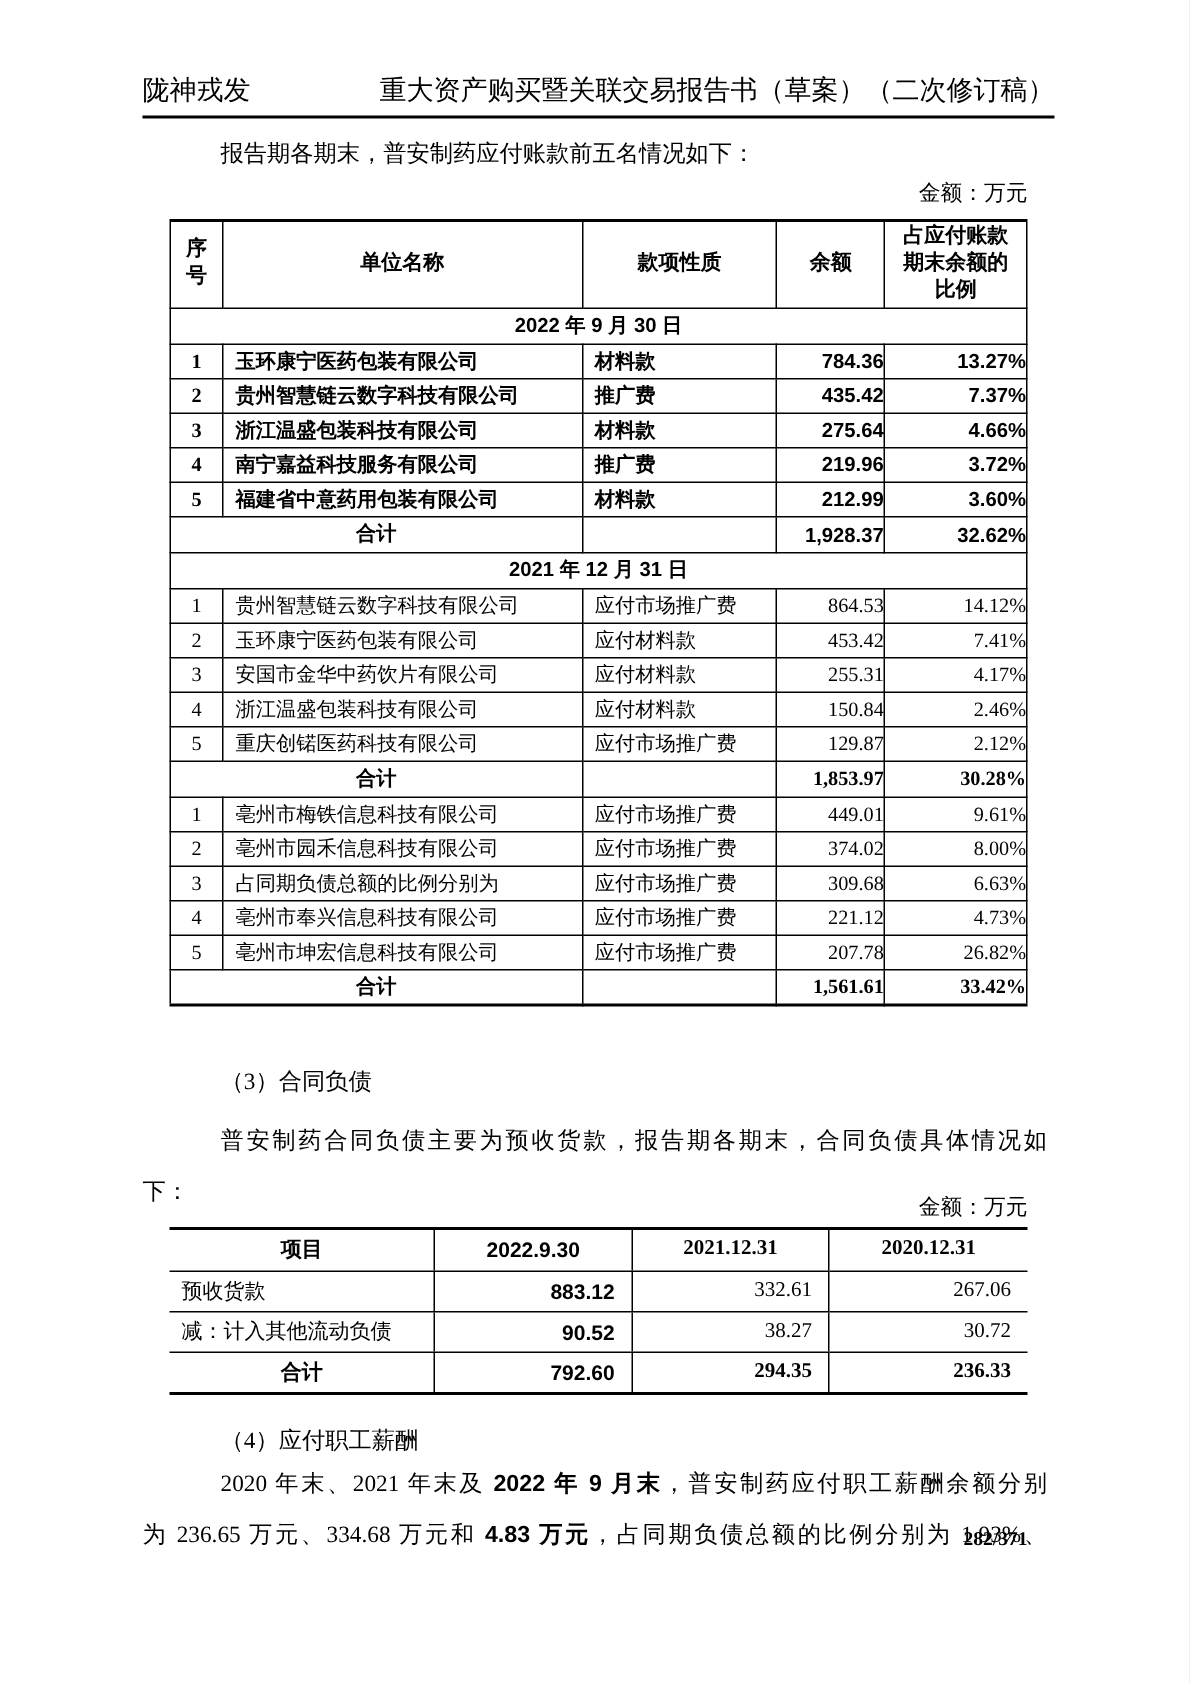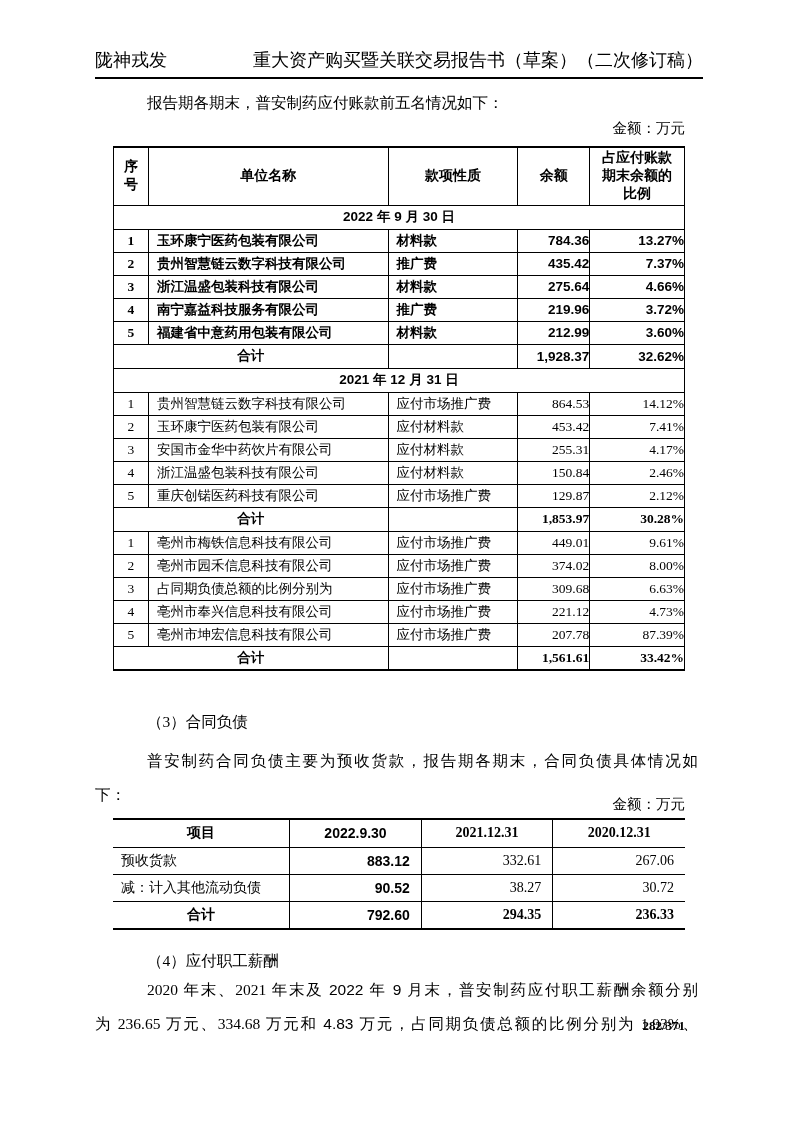--- a/index.html
+++ b/index.html
@@ -11,21 +11,21 @@
   .docheader { position:absolute; left:95px; top:48px; width:608px;
                display:flex; justify-content:space-between; align-items:flex-end;
                border-bottom:2px solid #000; padding-bottom:5px; font-size:18px; }
 
   
   .para  { position:absolute; left:95px; width:603px; font-size:15.5px; line-height:22px; }
   .indent { text-indent:52px; }
   .jline { text-align:justify; text-align-last:justify; }
   .rich  { position:absolute; left:95px; width:603px; font-size:15.5px; }
   .rich .ln { line-height:34px; text-align:justify; text-align-last:justify; }
-  .seg-b { font-weight:normal; font-family:"Liberation Sans","DejaVu Sans",sans-serif; }
+  .seg-b { font-weight:bold; font-family:"Liberation Sans","DejaVu Sans",sans-serif; }
 
   .unit-note { position:absolute; left:95px; width:590px; text-align:right; font-size:14.5px; }
 
   
   table.t1 { position:absolute; left:113px; top:146px; width:572px;
              border-collapse:collapse; table-layout:fixed;
              border-top:2.5px solid #000; border-bottom:2.5px solid #000;
              border-left:1px solid #000; border-right:1px solid #000; }
   table.t1 th, table.t1 td { border:1px solid #000; font-size:13.5px; padding:1px 6px; vertical-align:middle; }
   table.t1 th { font-weight:bold; font-size:14px; height:44px; line-height:1.3; text-align:center; }
@@ -202,21 +202,21 @@
           <td class="c-left">亳州市奉兴信息科技有限公司</td>
           <td class="c-left">应付市场推广费</td>
           <td class="num">221.12</td>
           <td class="num">4.73%</td>
         </tr>
         <tr class="data-row">
           <td class="c-center">5</td>
           <td class="c-left">亳州市坤宏信息科技有限公司</td>
           <td class="c-left">应付市场推广费</td>
           <td class="num">207.78</td>
-          <td class="num">87.39%</td>
+          <td class="num">26.82%</td>
         </tr>
         <tr class="total-row">
           <td class="c-center" colspan="2">合计</td>
           <td></td>
           <td class="num">1,561.61</td>
           <td class="num">33.42%</td>
         </tr>
       </tbody>
   </table>
 

